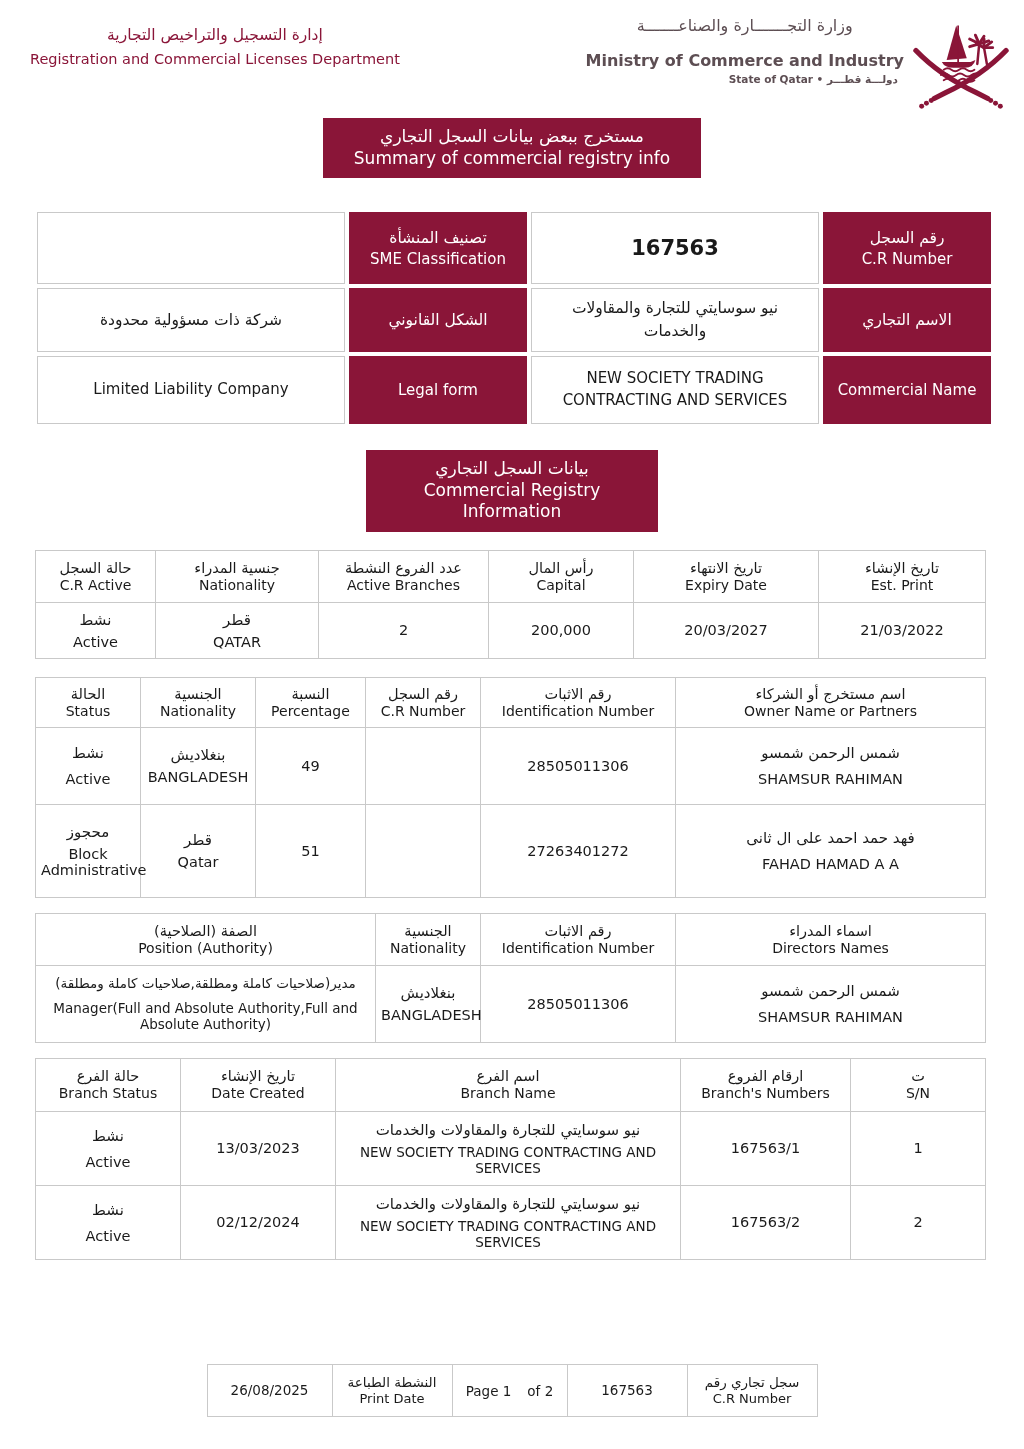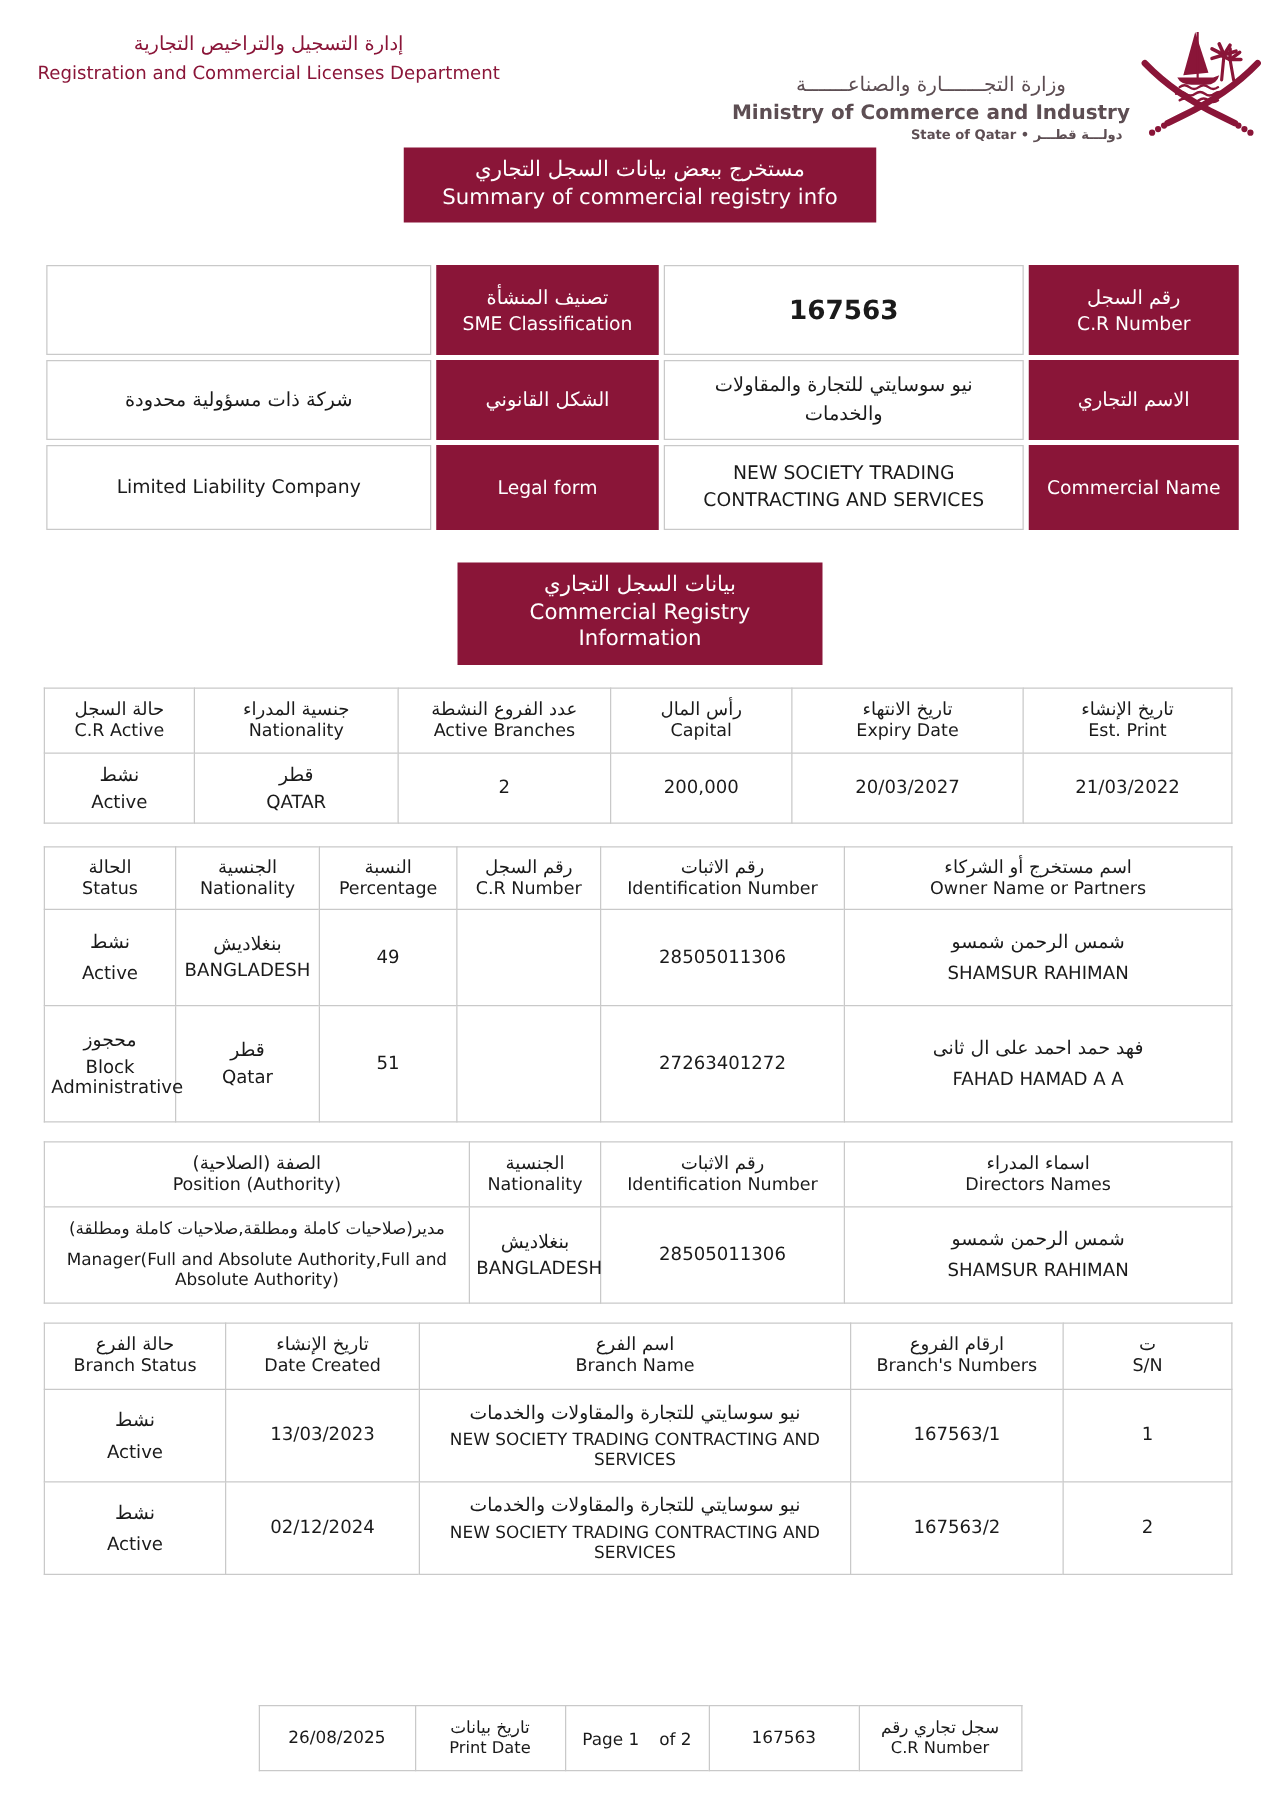--- a/index.html
+++ b/index.html
@@ -10,24 +10,24 @@
     font-family: "DejaVu Sans", sans-serif;
     color: #1a1a1a;
   }
   .page { position: relative; width: 1024px; height: 1449px; overflow: hidden; }
 
   
   .hdr-row { display: flex; justify-content: space-between; align-items: flex-start; padding: 16px 14px 0 30px; height: 104px; gap: 42px; }
   .dept { text-align: center; color: #8a1538; margin-top: 10px; }
   .dept .ar-line { font-size: 15.5px; margin-bottom: 7px; direction: rtl; }
   .dept .en-line { font-size: 14.5px; }
-  .logo { display: flex; align-items: flex-end; gap: 8px; }
+  .logo { display: flex; align-items: flex-start; gap: 8px; }
   .logo-text { text-align: center; color: #5d4e53; }
   .logo-text .m-ar { font-size: 16px; direction: rtl; letter-spacing: 0.5px; }
-  .logo-text .m-en { font-size: 16px; font-weight: bold; margin-top: 3px; }
+  .logo-text .m-en { font-size: 16px; font-weight: bold; margin-top: 16px; }
   .logo-text .m-state { font-size: 10.5px; font-weight: bold; margin-top: 3px; text-align: right; padding-right: 6px; }
 
   
   .banner { background: #8a1538; color: #ffffff; text-align: center; margin: 14px auto 0 auto; padding: 7px 10px 9px 10px; }
   .banner .b-ar { font-size: 17px; direction: rtl; line-height: 1.35; }
   .banner .b-en { font-size: 17px; line-height: 1.25; }
   .banner1 { width: 378px; }
   .banner2 { width: 292px; }
 
   
@@ -425,21 +425,21 @@
       </colgroup>
     <tbody>
         <tr>
       <td>
             <div class="f-ar">سجل تجاري رقم</div>
             <div class="f-en">C.R Number</div>
           </td>
       <td dir="ltr" class="f-plain">167563</td>
       <td dir="ltr"><span class="f-plain">Page 1</span><span class="page-gap"></span><span class="f-plain">of 2</span></td>
       <td>
-            <div class="f-ar">تاريخ بيانات</div>
+            <div class="f-ar">النشطة الطباعة</div>
             <div class="f-en">Print Date</div>
           </td>
       <td dir="ltr" class="f-plain">26/08/2025</td>
     </tr>
   </tbody>
     </table>
 
 </div>
 
 </body></html>

